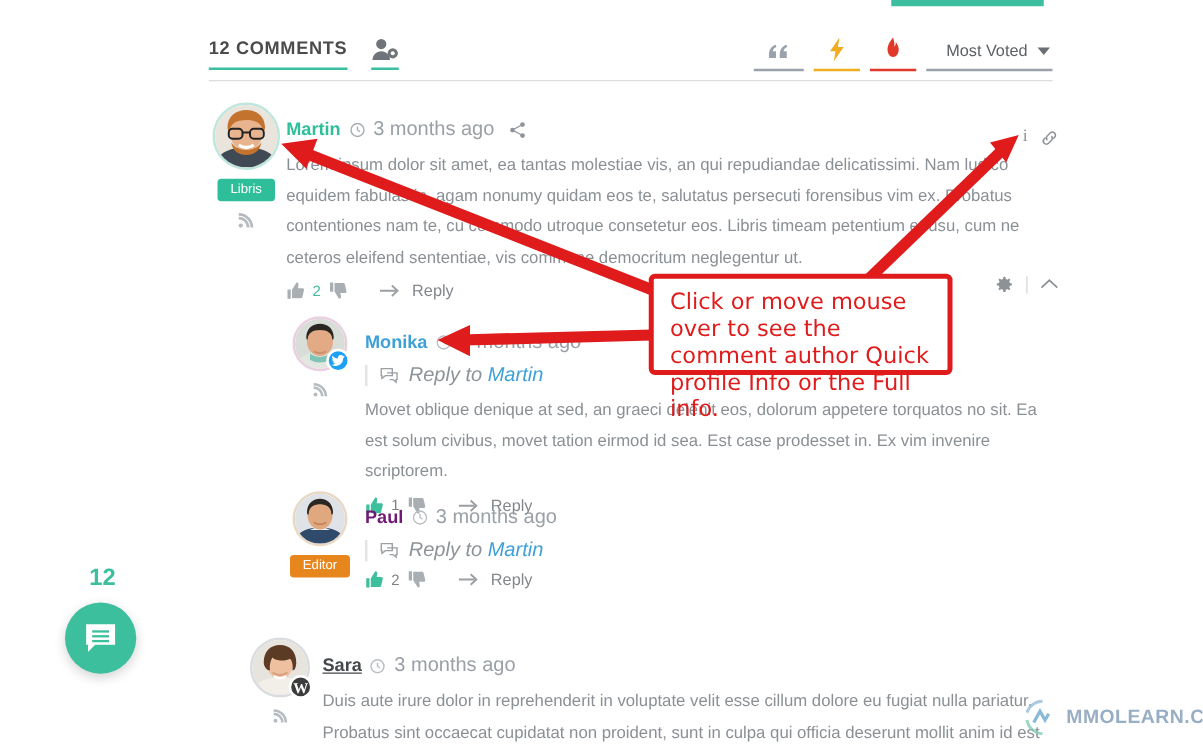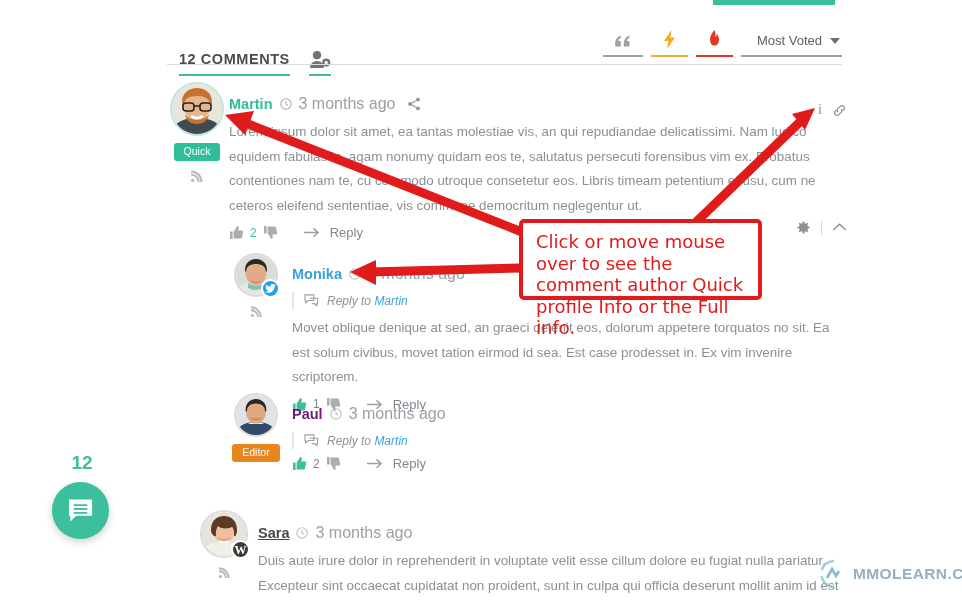--- a/index.html
+++ b/index.html
@@ -15,21 +15,21 @@
   .top-bar {
     position: absolute; left: 713px; top: 0px;
     width: 122px; height: 5px; background: #3bbfa0;
   }
 
   
   .cmt-header {
     position: absolute; left: 167px; top: 30px;
     width: 675px; height: 36px;
   }
-  .hdr-left { position: absolute; left: 12px; top: 0; display: flex; align-items: flex-end; margin-top: 20px; }
+  .hdr-left { position: absolute; left: 0; top: 0; display: flex; align-items: flex-end; }
   .hdr-count {
     font-size: 14.5px; font-weight: 700; color: #4b4b4b;
     letter-spacing: .55px; padding-bottom: 7px;
     border-bottom: 2.5px solid #3bbfa0;
   }
   .hdr-usericon {
     margin-left: 19px; padding-bottom: 5px;
     border-bottom: 2.5px solid #3bbfa0; line-height: 0;
   }
   .hdr-rule {
@@ -91,21 +91,21 @@
   .c-name.martin { color: #2ebf9a; }
   .c-name.monika { color: #3fa0d8; }
   .c-name.paul   { color: #701a75; }
   .c-name.sara   { color: #44484c; text-decoration: underline; }
   .c-time { font-size: 16px; color: #9aa0a6; }
   .replyto-row {
     display: flex; align-items: center; gap: 8px;
     margin-top: 9px; padding-left: 10px;
     border-left: 2px solid #e2e5e8; height: 17px;
   }
-  .replyto-txt { font-size: 12px; color: #8d9399; font-style: italic; }
+  .replyto-txt { font-size: 16px; color: #8d9399; font-style: italic; }
   .replyto-txt b { color: #3fa0d8; font-style: italic; font-weight: 400; }
   .c-text {
     font-size: 13.4px; line-height: 24.5px; color: #8b9095; margin-top: 7px;
   }
   .act-row { display: flex; align-items: center; margin-top: 7px; }
   .vote { display: flex; align-items: center; gap: 6px; }
   .vote-n { font-size: 12px; color: #3cbf9c; }
   .reply-btn {
     display: flex; align-items: center; gap: 9px; margin-left: 26px;
     font-size: 13px; color: #82878c;
@@ -199,21 +199,21 @@
             <ellipse cx="25" cy="22" rx="13" ry="15" fill="#e8b48f"></ellipse>
             <path d="M10 18c0-9 7-14 15-14s15 5 15 14c0 2-1 4-2 3 0-6-5-9-13-9s-13 3-13 9c-1 1-2-1-2-3z" fill="#c4732f"></path>
             <path d="M13 30c1 7 6 10 12 10s11-3 12-10c0 0-3 6-12 6s-12-6-12-6z" fill="#c4732f"></path>
             <rect x="11" y="19" width="11" height="8" rx="3" fill="none" stroke="#222" stroke-width="1.6"></rect>
             <rect x="28" y="19" width="11" height="8" rx="3" fill="none" stroke="#222" stroke-width="1.6"></rect>
             <line x1="22" y1="22" x2="28" y2="22" stroke="#222" stroke-width="1.6"></line>
             <path d="M19 32q6 4 12 0" stroke="#fff" stroke-width="2.6" fill="none"></path>
           </svg>
         </div>
       </div>
-      <span class="role-badge author">Quick</span>
+      <span class="role-badge author">Libris</span>
       <div class="rss-icon">
         <svg width="14" height="14" viewBox="0 0 14 14">
           <circle cx="2.6" cy="11.4" r="1.7" fill="#b6bbc0"></circle>
           <path d="M1 6.6a6.4 6.4 0 016.4 6.4h2.2A8.6 8.6 0 001 4.4z" fill="#b6bbc0"></path>
           <path d="M1 1.4a11.6 11.6 0 0111.6 11.6h-2.2A9.4 9.4 0 001 3.6z" fill="#b6bbc0"></path>
         </svg>
       </div>
     </div>
 
     <div class="body-col" style="left:62px; top:13px; width:618px;">
@@ -416,21 +416,21 @@
 
     <div class="body-col" style="left:62px; top:14px; width:590px;">
       <div class="name-row">
         <span class="c-name sara">Sara</span>
         <svg width="12" height="12" viewBox="0 0 12 12">
           <circle cx="6" cy="6" r="5.2" fill="none" stroke="#b9bec3" stroke-width="1.1"></circle>
           <path d="M6 3.2V6l2 1.4" stroke="#b9bec3" stroke-width="1.1" fill="none"></path>
         </svg>
         <span class="c-time">3 months ago</span>
       </div>
-      <div class="c-text">Duis aute irure dolor in reprehenderit in voluptate velit esse cillum dolore eu fugiat nulla pariatur. Excepteur sint occaecat cupidatat non proident, sunt in culpa qui officia deserunt mollit anim id est</div>
+      <div class="c-text">Duis aute irure dolor in reprehenderit in voluptate velit esse cillum dolore eu fugiat nulla pariatur. Probatus sint occaecat cupidatat non proident, sunt in culpa qui officia deserunt mollit anim id est</div>
     </div>
   </div>
 
   <div class="fab-wrap">
     <div class="fab-count">12</div>
     <div class="fab">
       <svg width="27" height="26" viewBox="0 0 28 26">
         <path d="M2 1h24v17H9.5L3.5 24v-6H2z" fill="#fff"></path>
         <rect x="7" y="6" width="14" height="1.9" fill="#3cbf9c"></rect>
         <rect x="7" y="10" width="14" height="1.9" fill="#3cbf9c"></rect>

